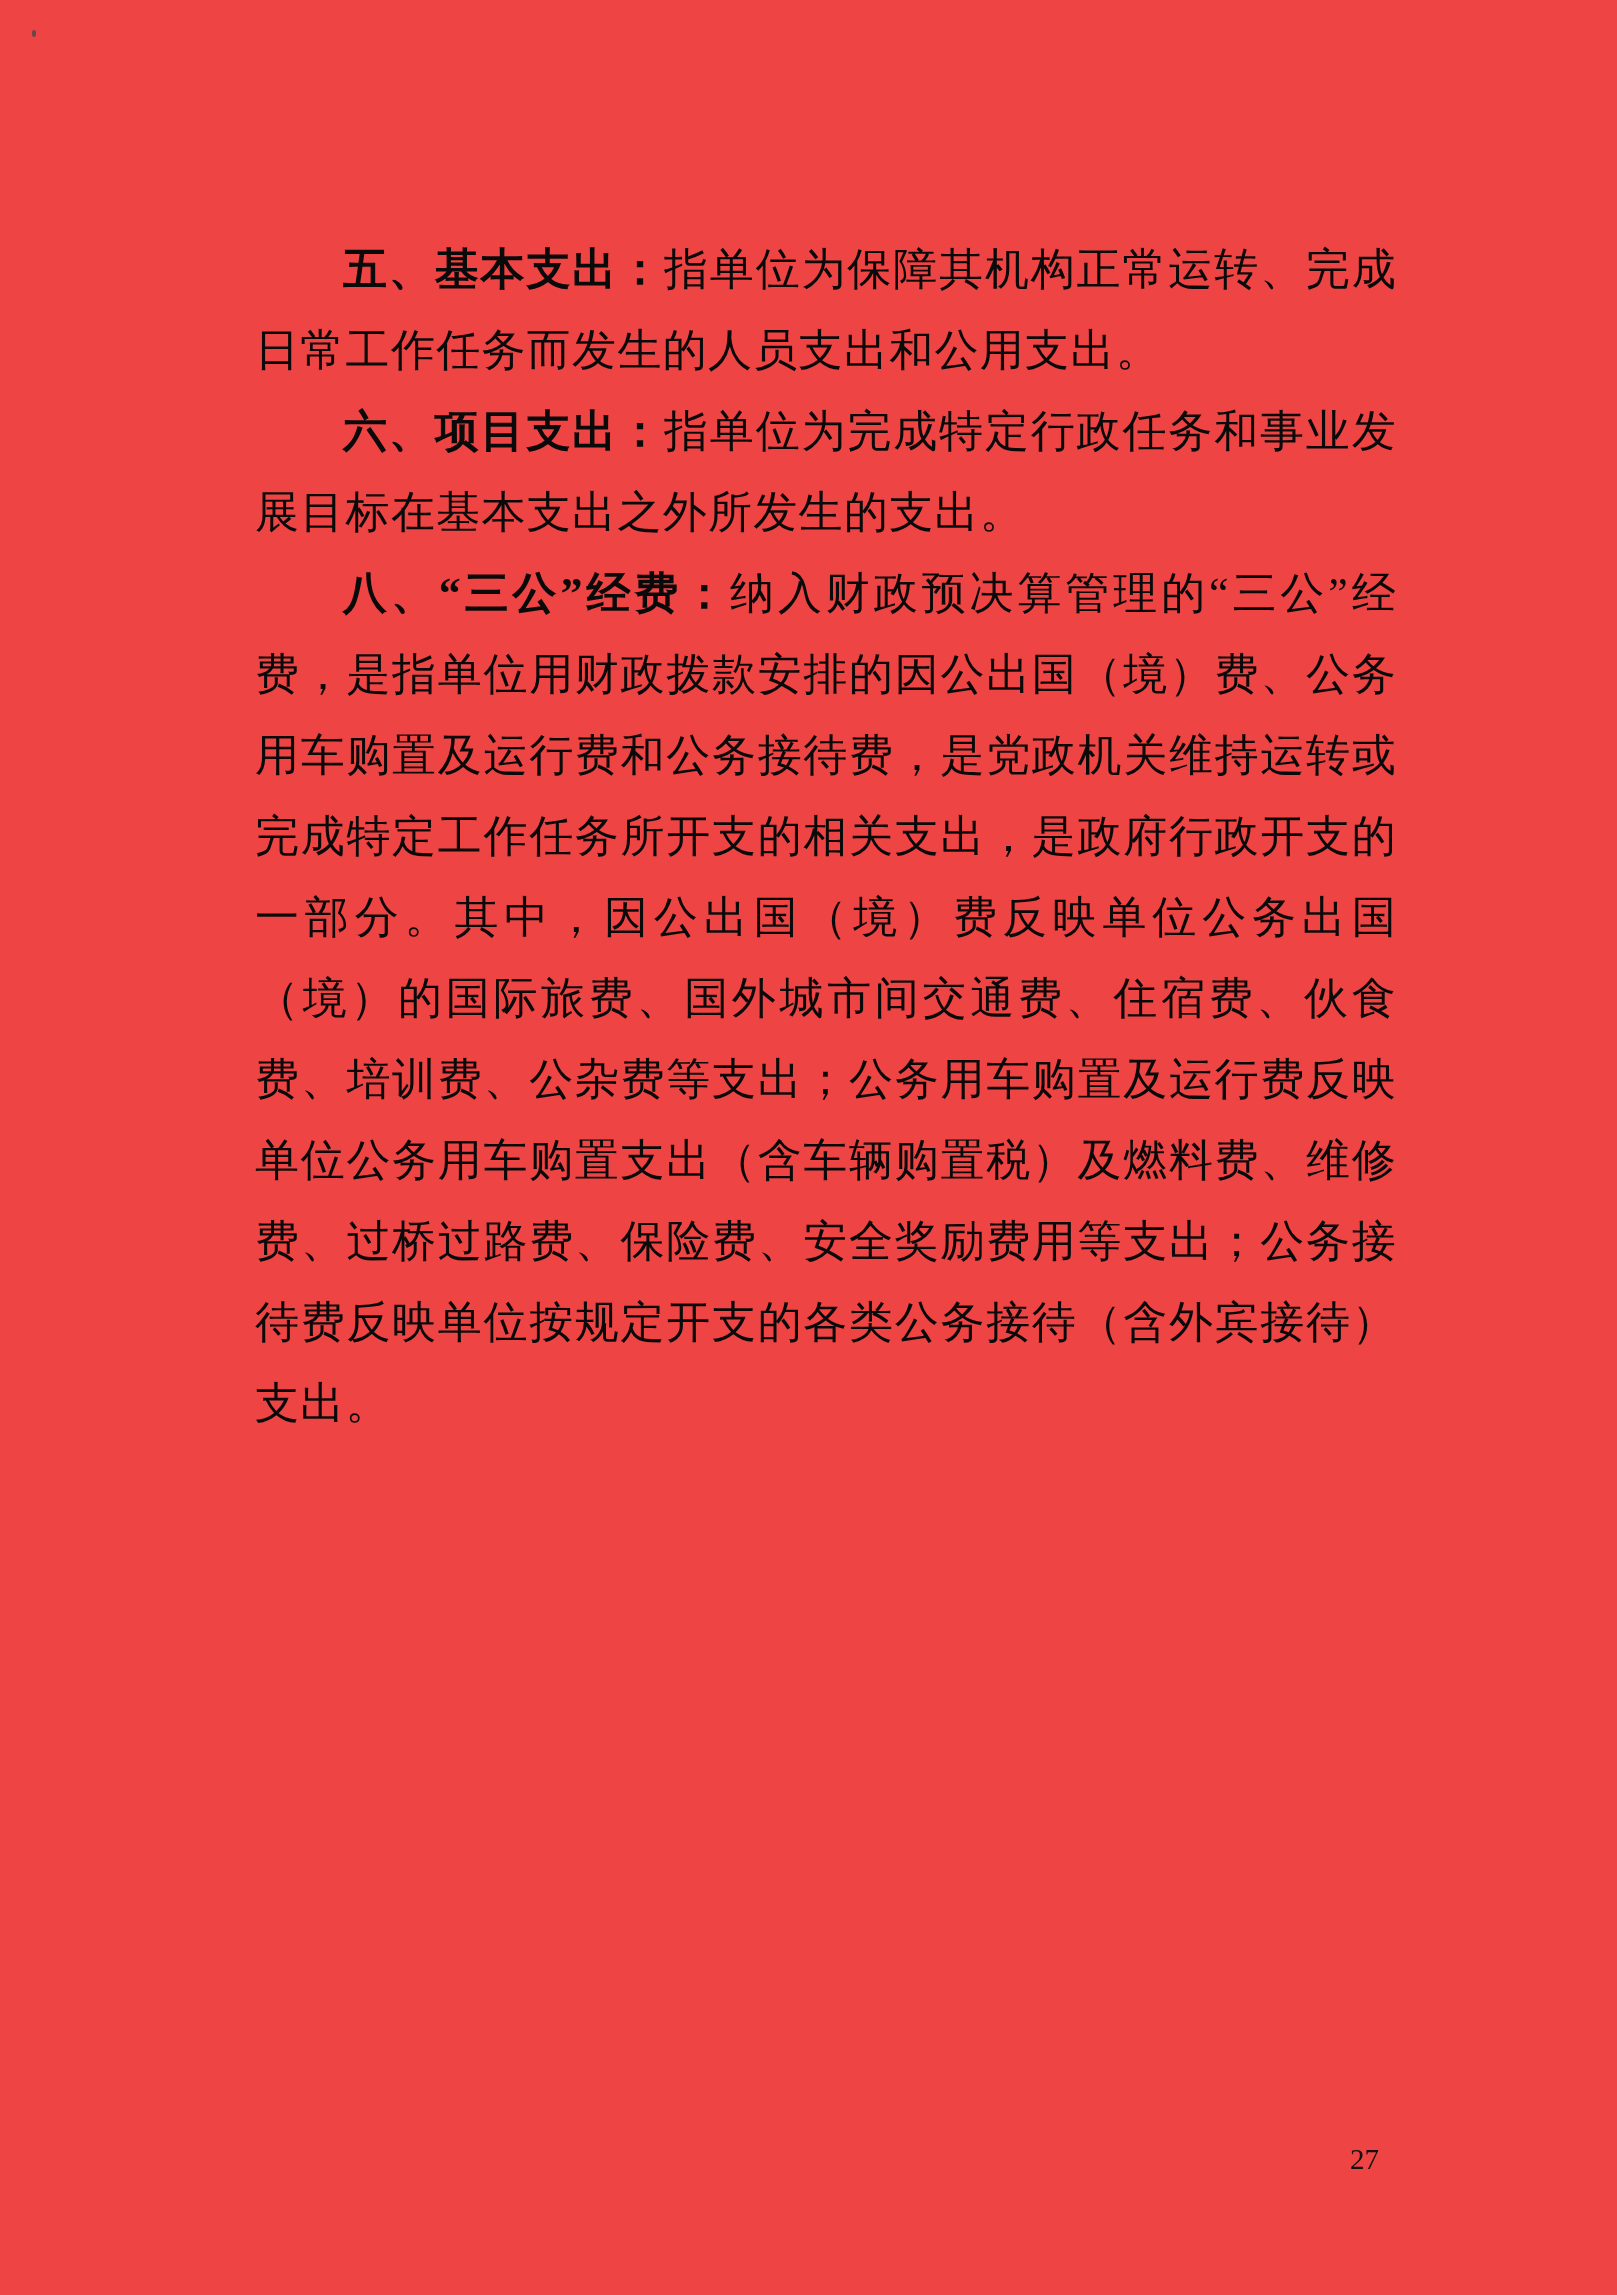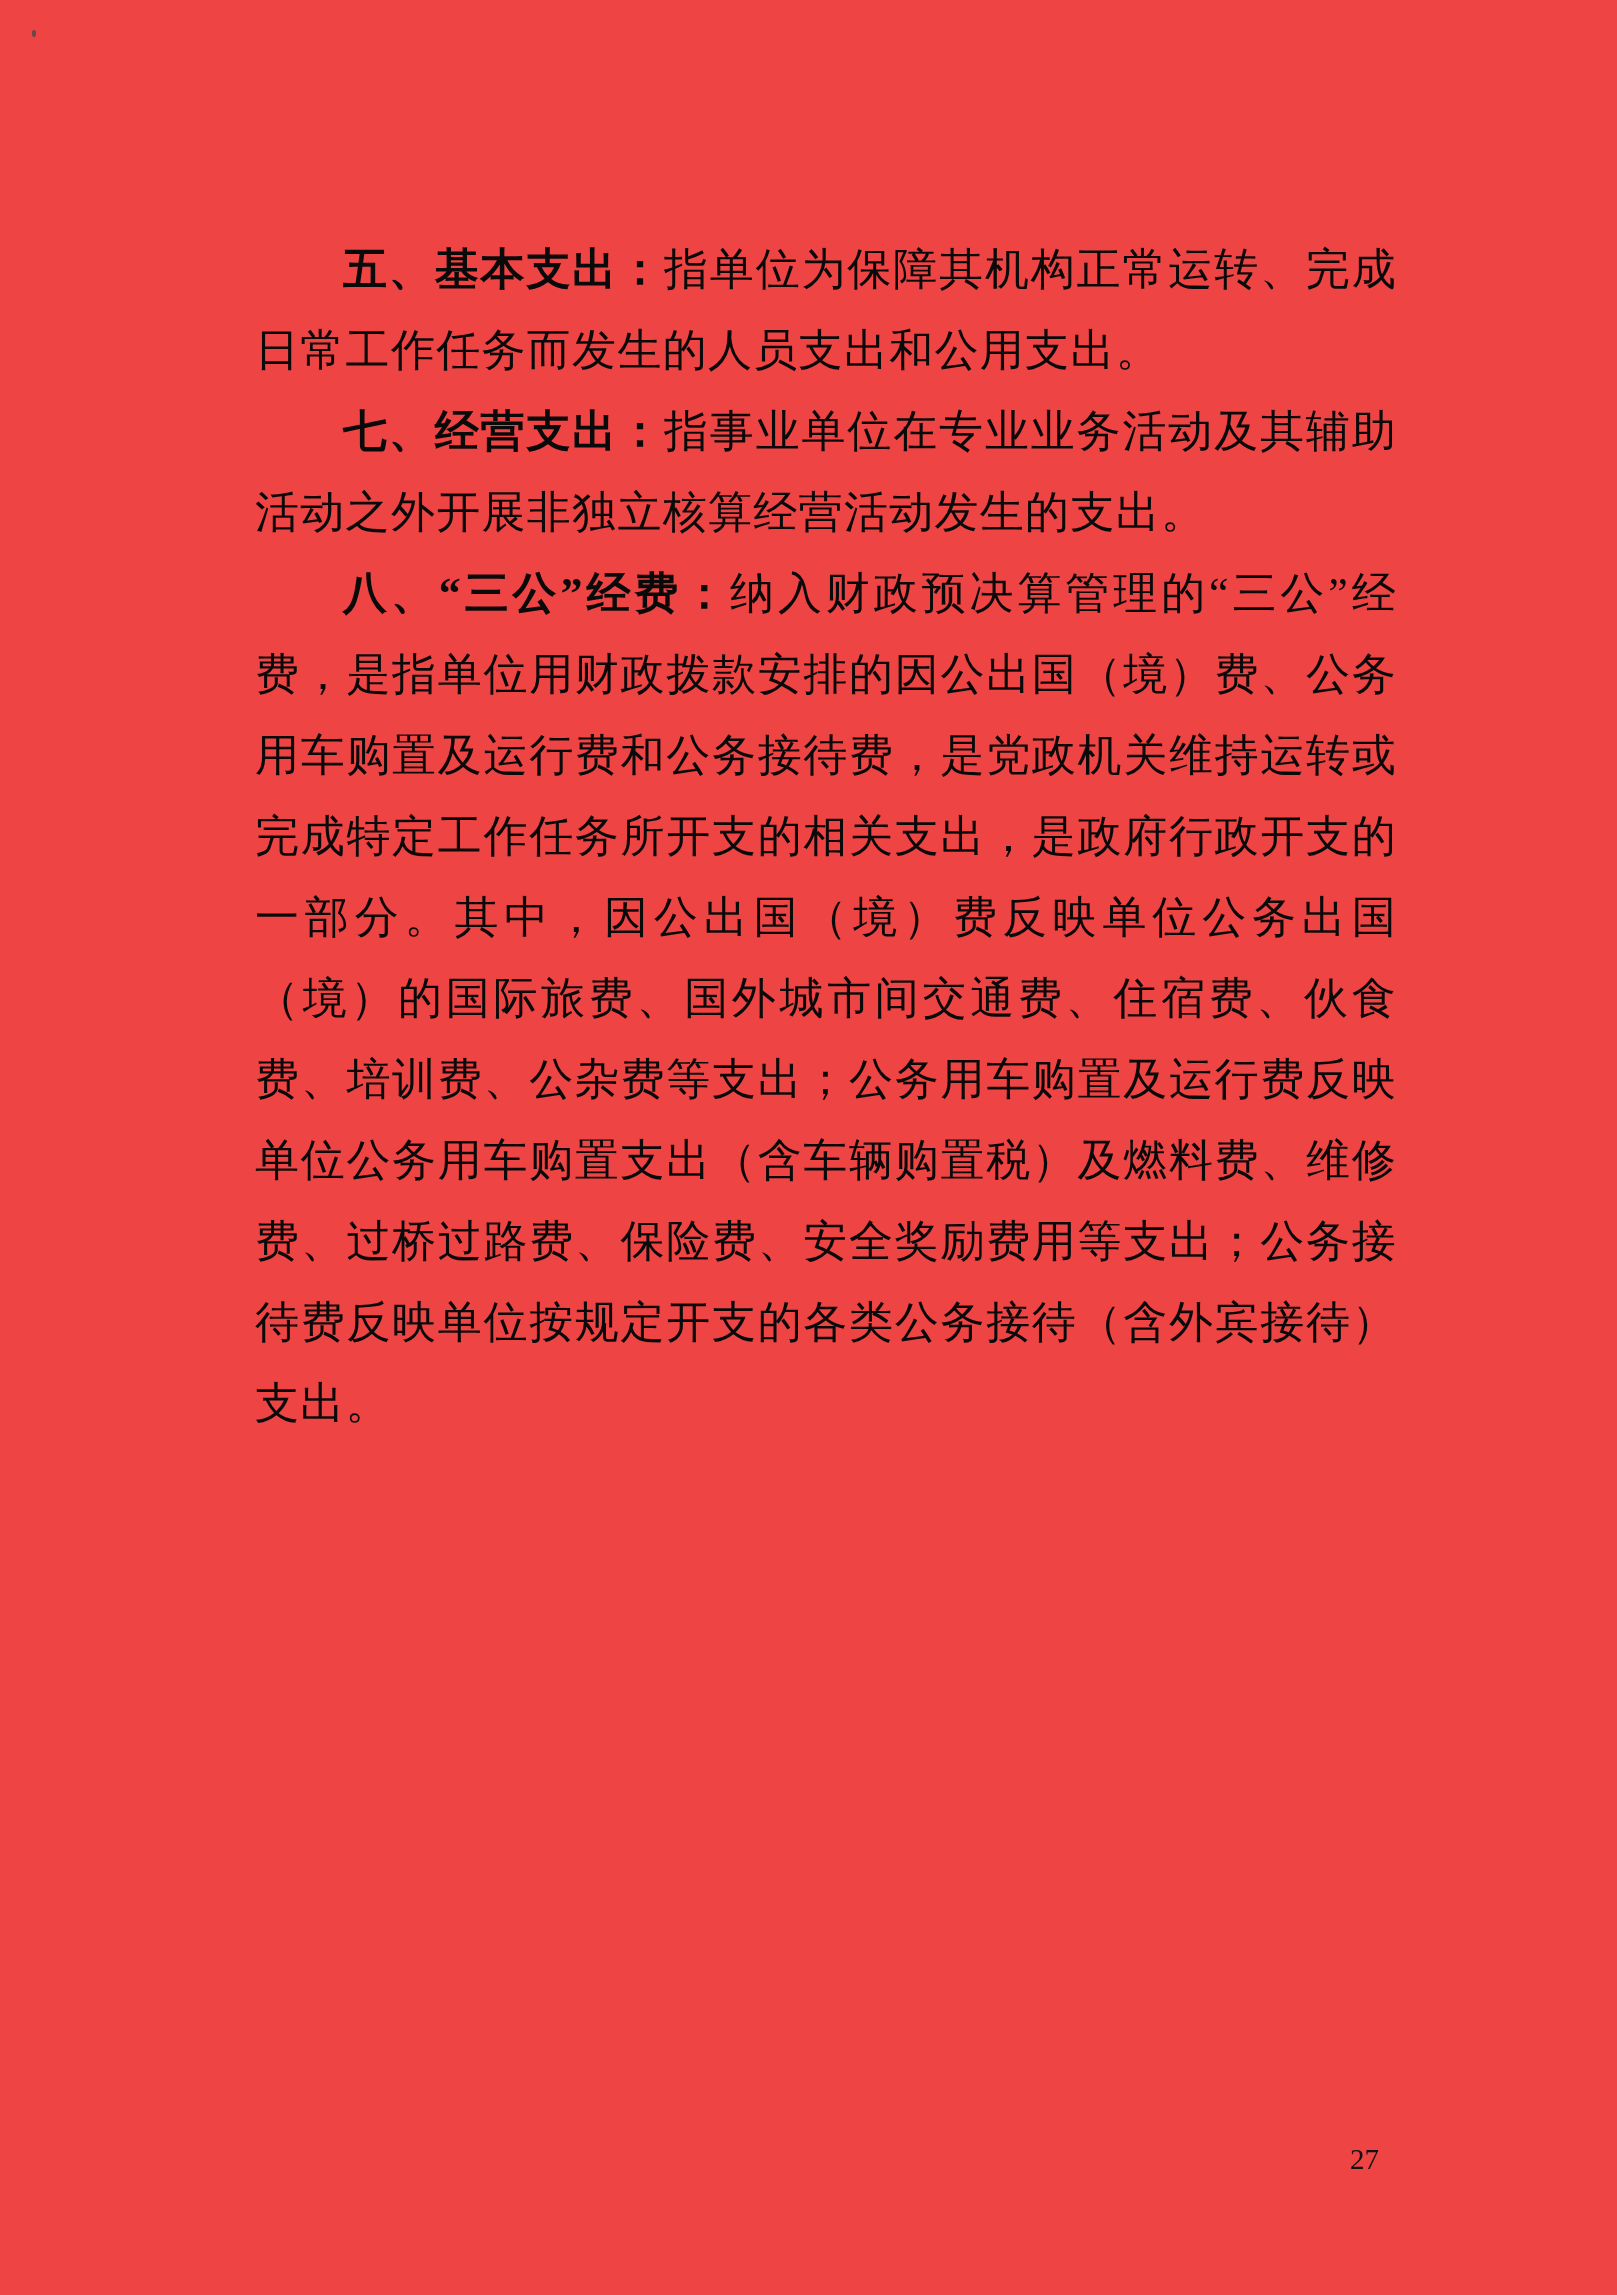--- a/index.html
+++ b/index.html
@@ -63,22 +63,22 @@
 <body>
 
 <div class="page">
 
   <span class="scan-speck"></span>
 
   <div class="text-block">
 
     <p class="para"><span class="lead">五、基本支出：</span><span class="body-text">指单位为保障其机构正常运转、完成日常工作任务而发生的人员支出和公用支出。</span></p>
 
+    <p class="para"><span class="lead">六、项目支出：</span><span class="body-text">指单位为完成特定行政任务和事业发展目标在基本支出之外所发生的支出。</span></p>
 
-    <p class="para"><span class="lead">七、经营支出：</span><span class="body-text">指事业单位在专业业务活动及其辅助活动之外开展非独立核算经营活动发生的支出。</span></p>
 
     <p class="para"><span class="lead">八、“三公”经费：</span><span class="body-text">纳入财政预决算管理的“三公”经费，是指单位用财政拨款安排的因公出国（境）费、公务用车购置及运行费和公务接待费，是党政机关维持运转或完成特定工作任务所开支的相关支出，是政府行政开支的一部分。其中，因公出国（境）费反映单位公务出国（境）的国际旅费、国外城市间交通费、住宿费、伙食费、培训费、公杂费等支出；公务用车购置及运行费反映单位公务用车购置支出（含车辆购置税）及燃料费、维修费、过桥过路费、保险费、安全奖励费用等支出；公务接待费反映单位按规定开支的各类公务接待（含外宾接待）支出。</span></p>
 
 
   </div>
 
   <div class="page-number">27</div>
 
 </div>
 

